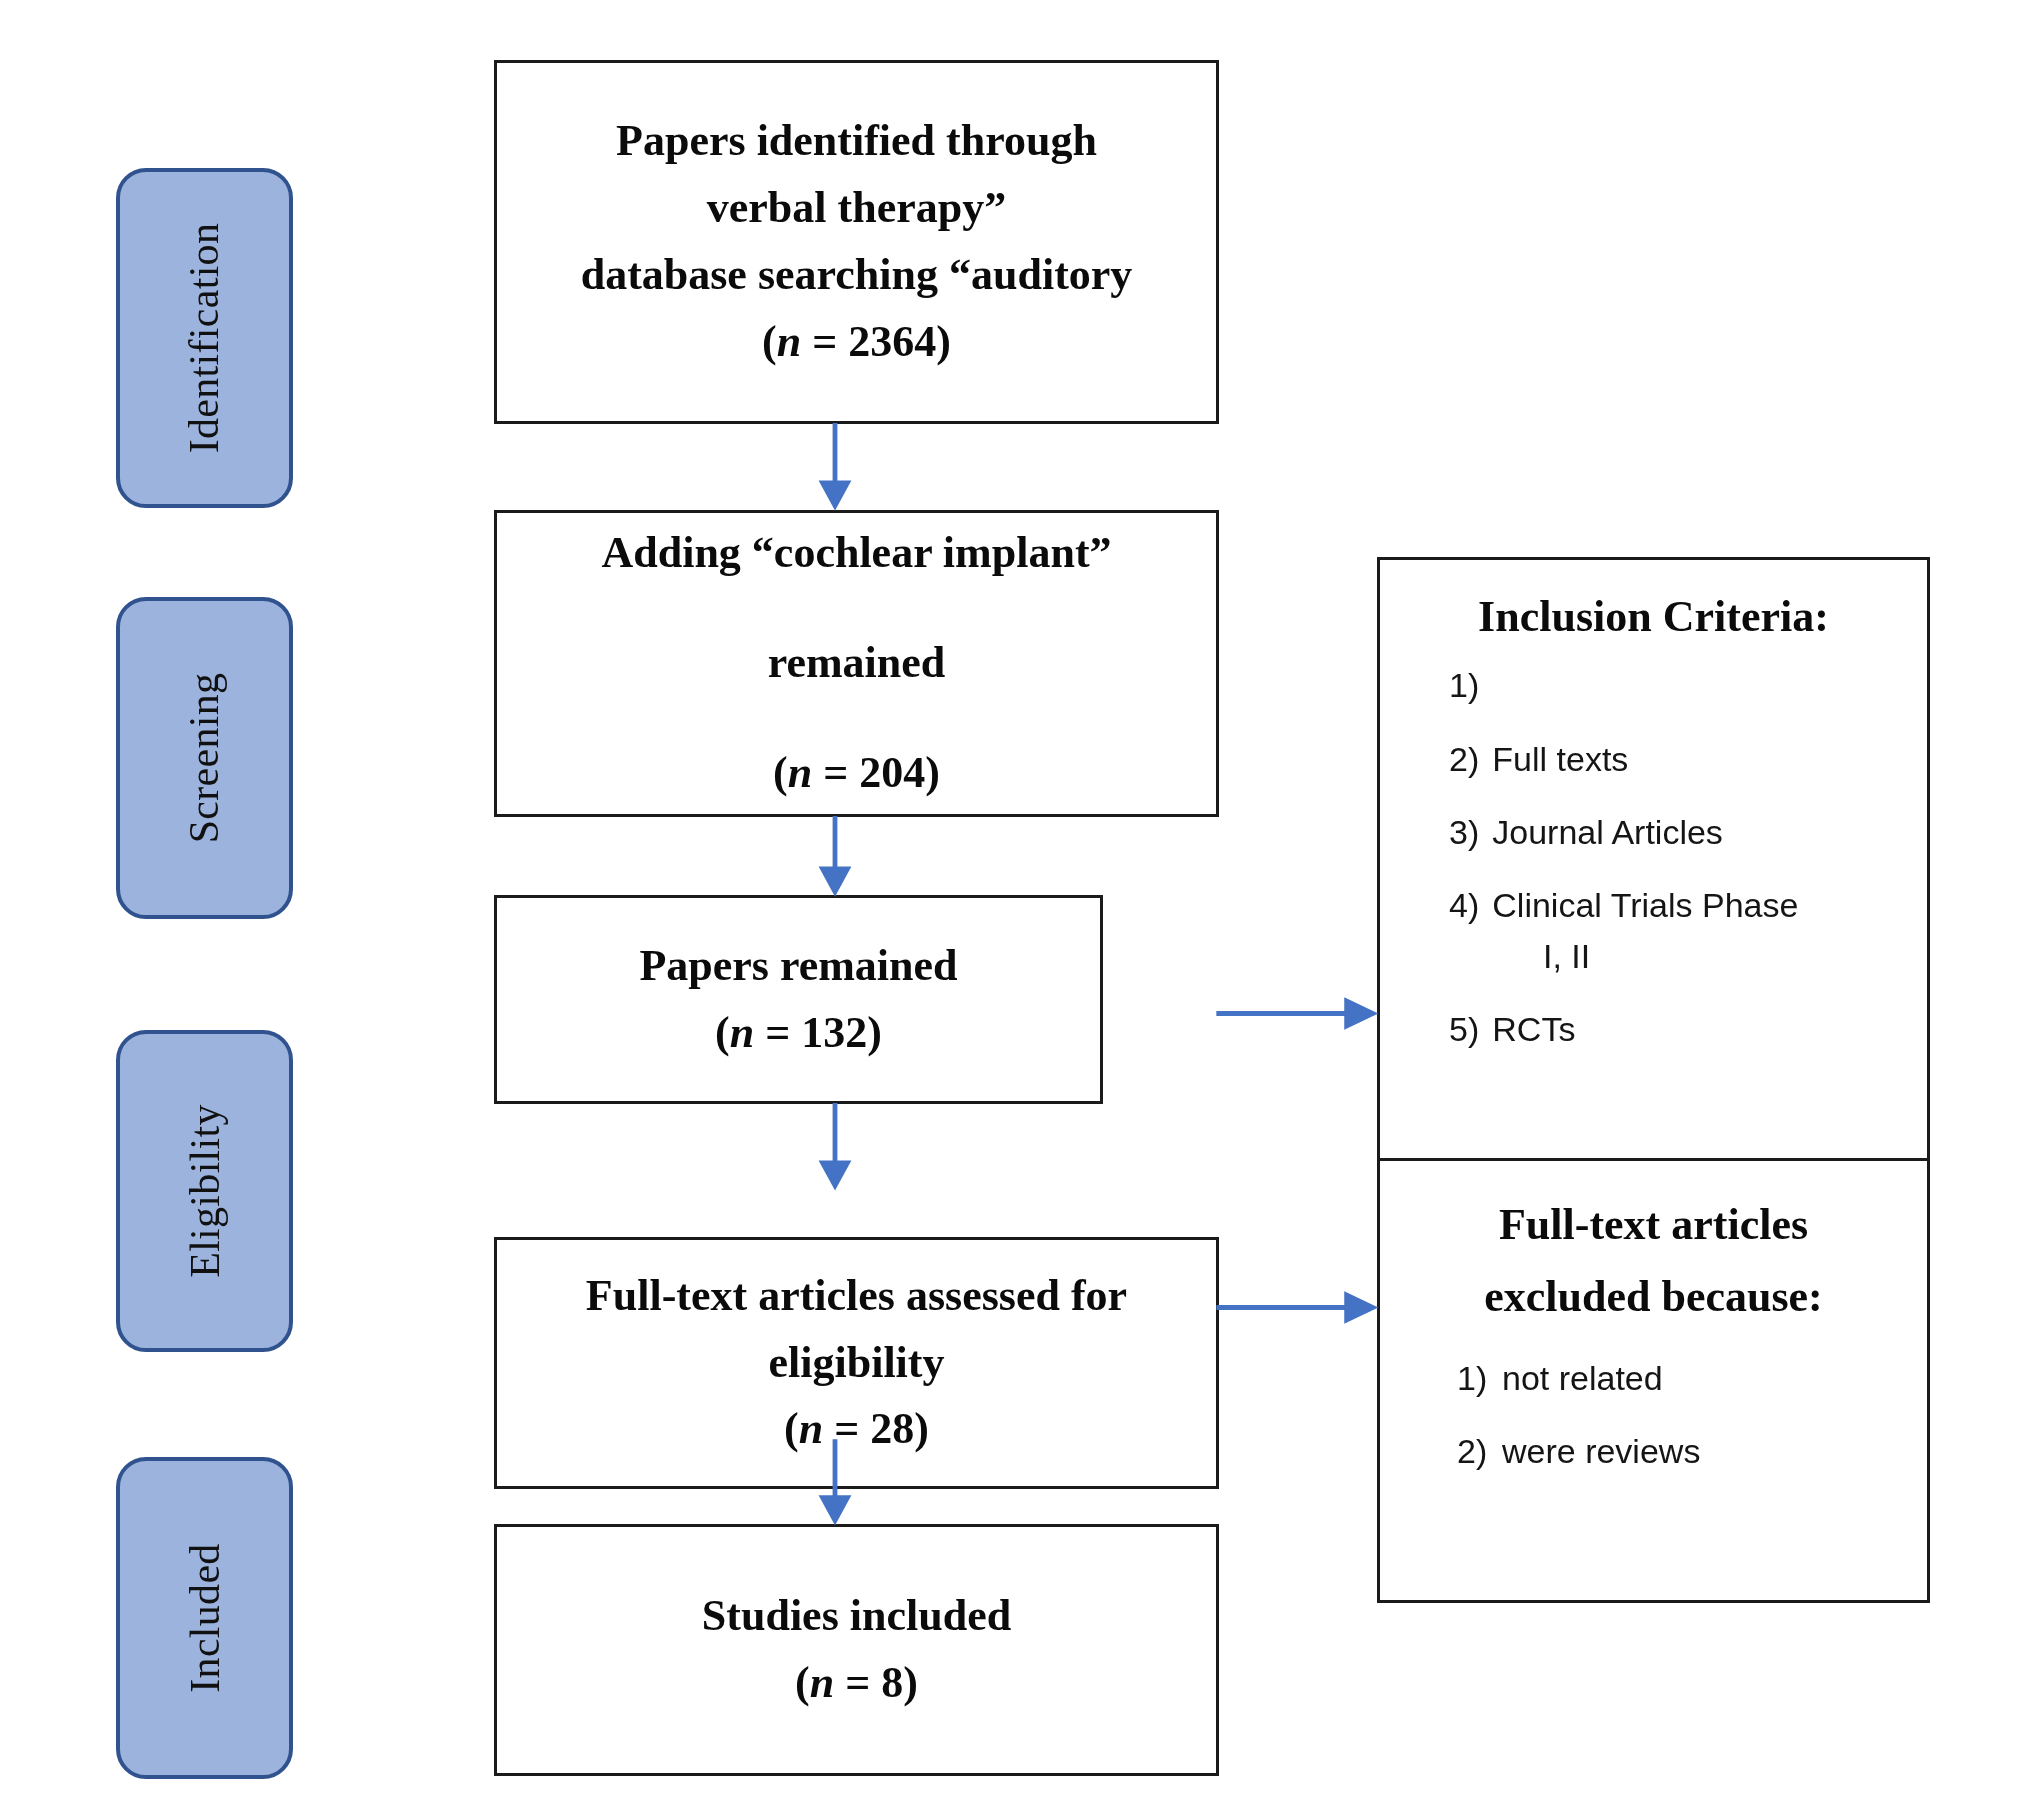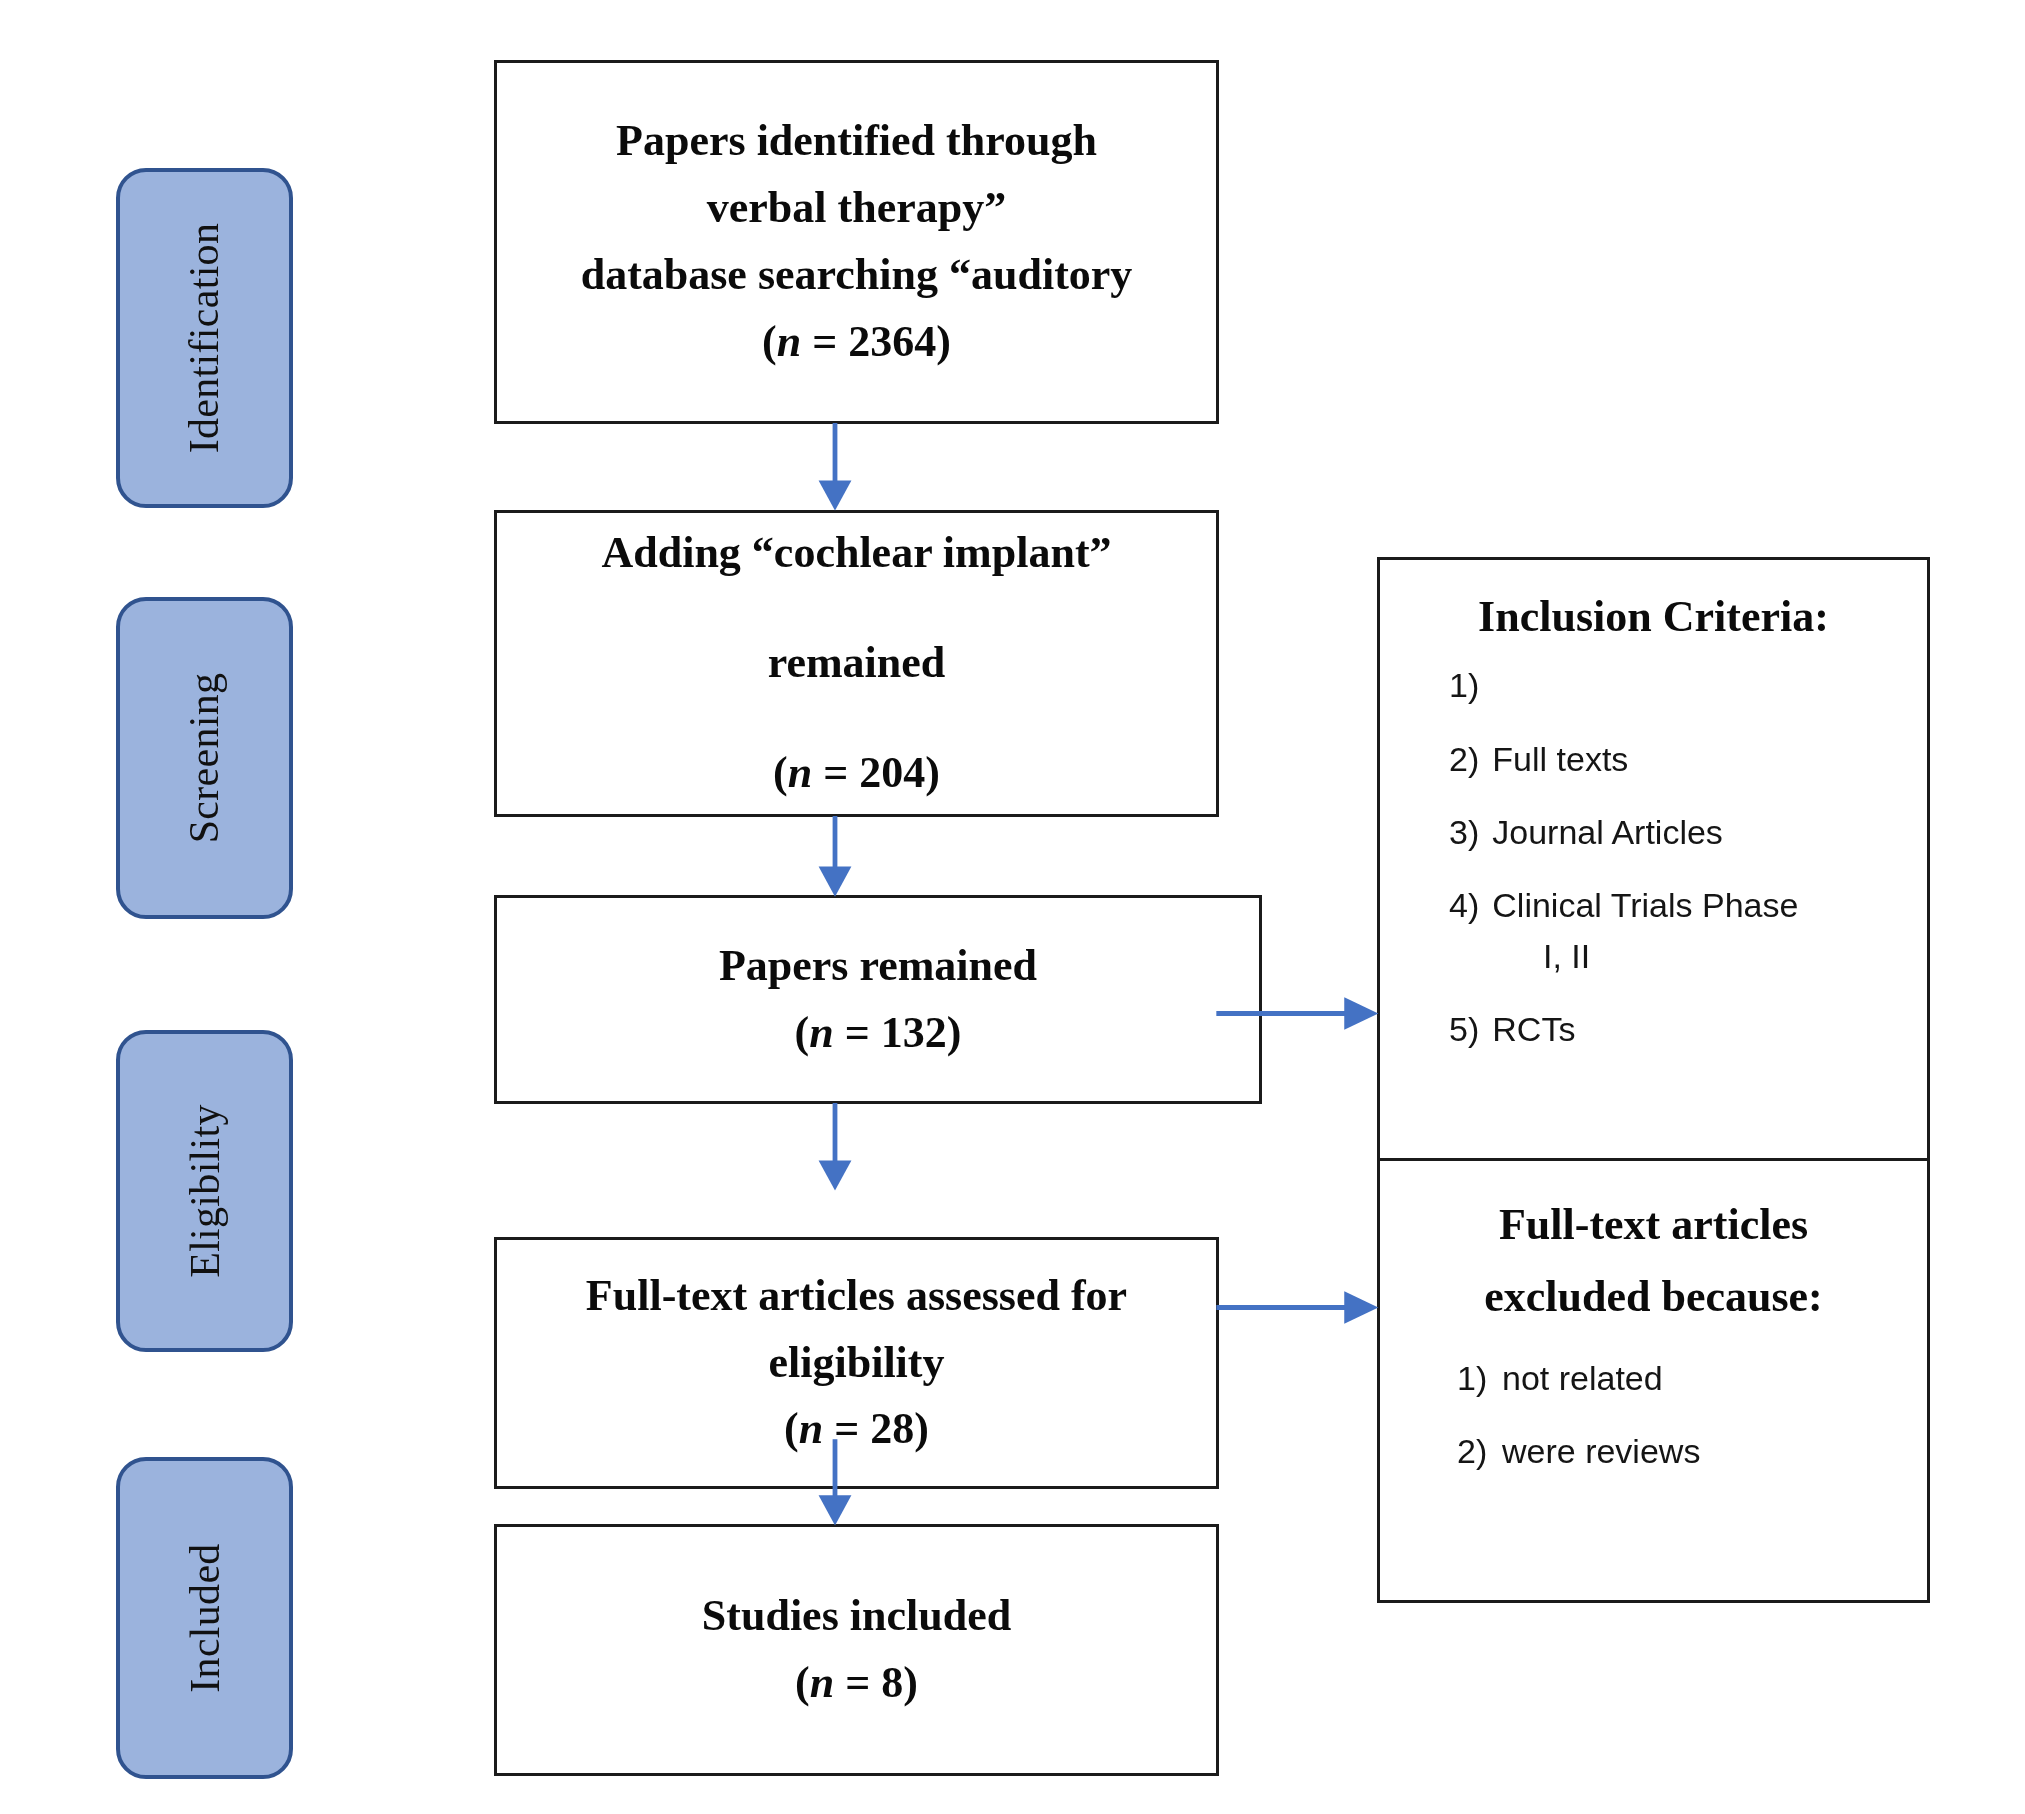--- a/index.html
+++ b/index.html
@@ -162,21 +162,21 @@
   </div>
 
   <div class="flow-box" id="box-cochlear" style="left:494px; top:510px; width:725px; height:307px;justify-content:space-between;">
     <div class="line">Adding “cochlear implant”</div>
     <div class="line">remained</div>
     <div class="nline">
       <span>(</span><span class="ital">n</span><span> = </span><span>204</span><span>)</span>
     </div>
   </div>
 
-  <div class="flow-box" id="box-remained" style="left:494px; top:895px; width:768px; height:209px;">
+  <div class="flow-box" id="box-remained" style="left:494px; top:895px; width:609px; height:209px;">
     <div class="line">Papers remained</div>
     <div class="nline">
       <span>(</span><span class="ital">n</span><span> = </span><span>132</span><span>)</span>
     </div>
   </div>
 
   <div class="flow-box" id="box-fulltext-assessed" style="left:494px; top:1189px; width:725px; height:252px;margin-top:48px;">
     <div class="line">Full-text articles assessed for</div>
     <div class="line">eligibility</div>
     <div class="nline">

